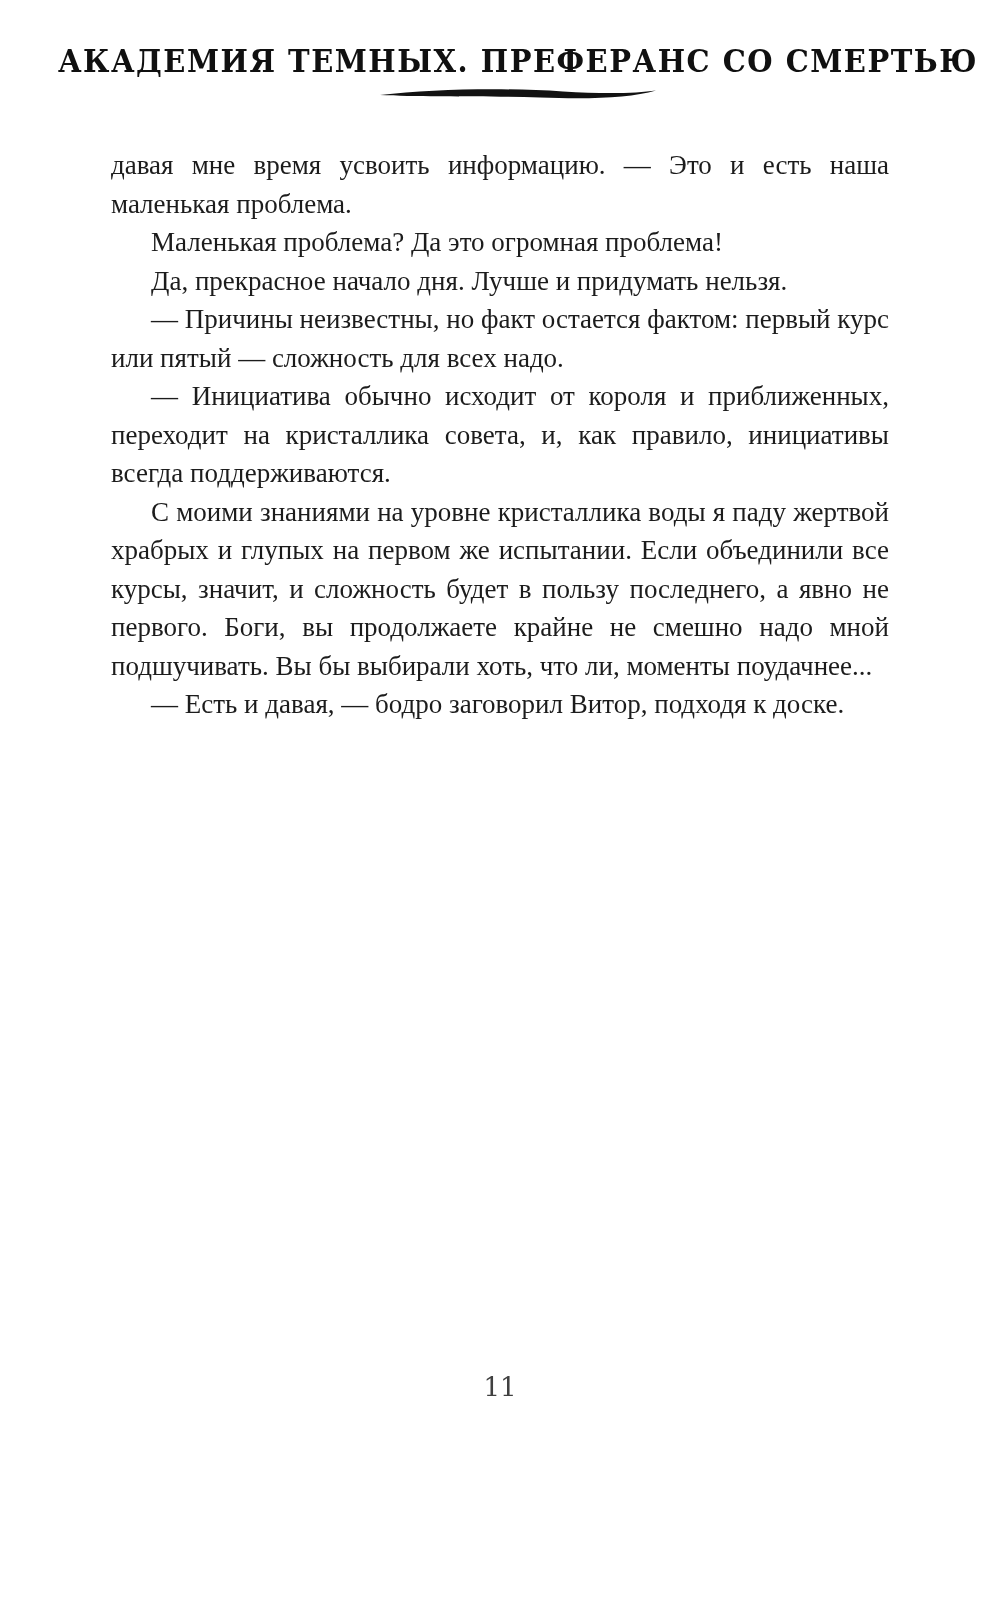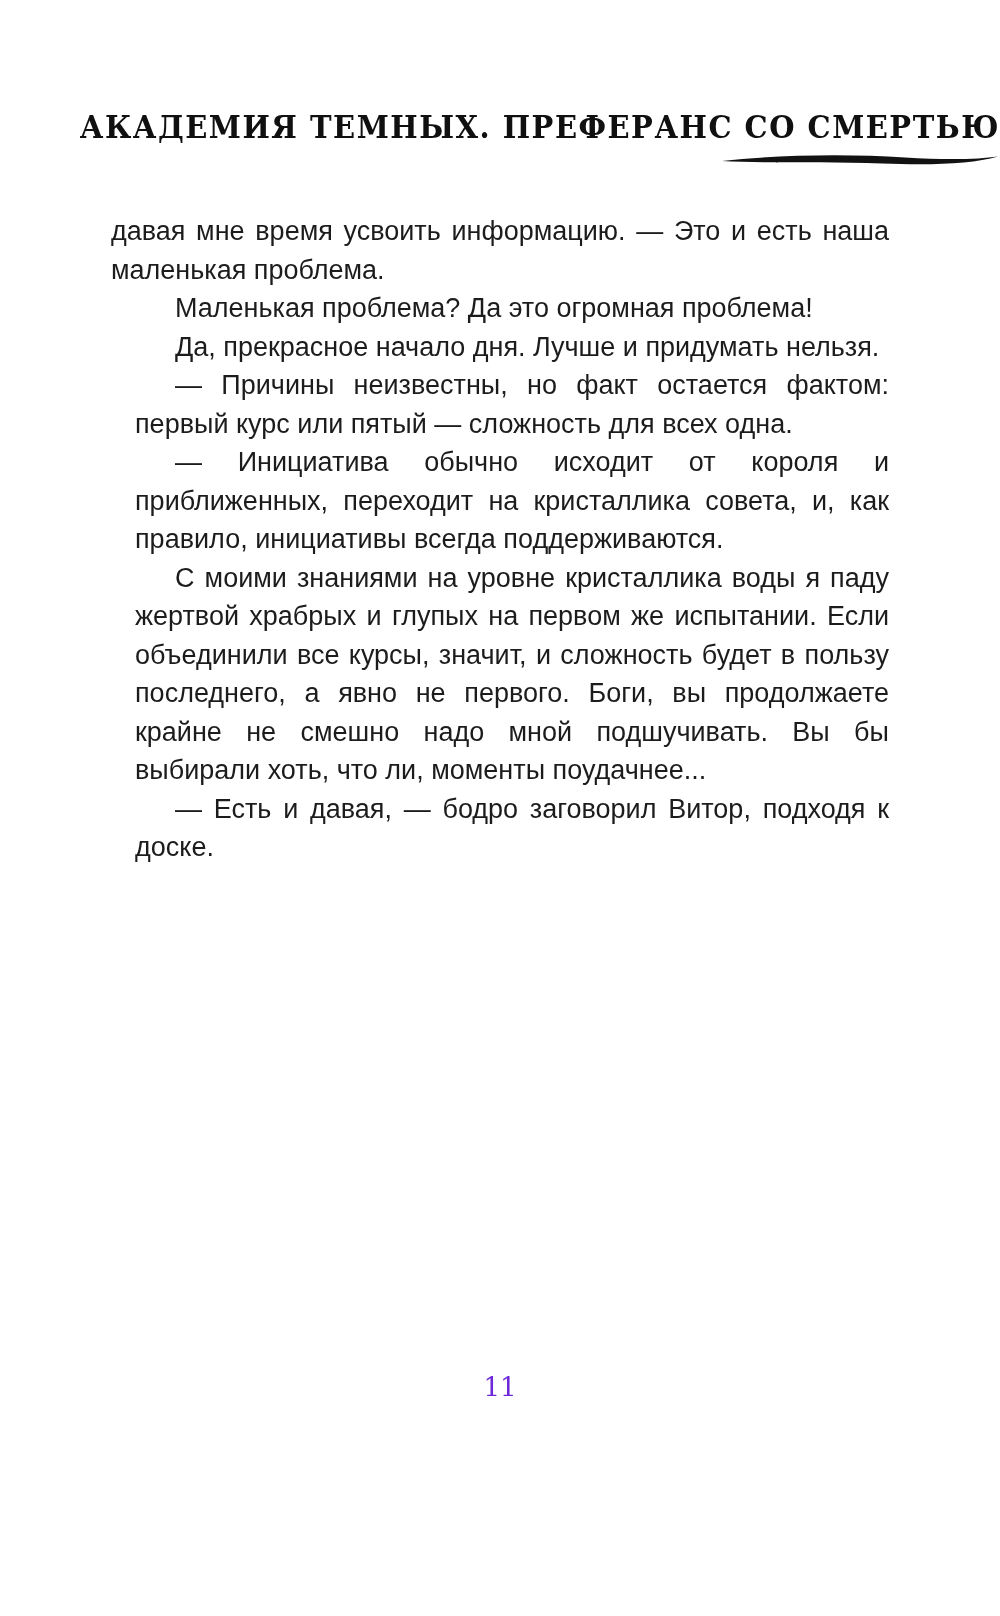--- a/index.html
+++ b/index.html
@@ -10,88 +10,87 @@
   .page {
     position: relative;
     width: 1000px;
     height: 1616px;
     background: #ffffff;
     box-sizing: border-box;
     overflow: hidden;
     color: #1c1c1c;
   }
   .page-header {
-    padding-top: 110px;
-    text-align: right;
+    padding-top: 44px;
+    text-align: center;
     margin-left: 36px;
   }
   .running-title {
     margin: 0;
     font-family: "DejaVu Serif", serif;
     font-weight: 700;
     font-size: 29px;
     line-height: 34px;
     letter-spacing: 1.5px;
     color: #101010;
     transform: scaleY(1.08);
     white-space: nowrap;
   }
   .flourish {
     margin-top: 8px;
     line-height: 0;
   }
   .body-text {
     margin: 44px auto 0 auto;
     width: 778px;
-    font-family: Liberation Sans, sans-serif;
+    font-family: Liberation Serif, serif;
     font-size: 27px;
     line-height: 38.5px;
     text-align: justify;
     color: #1c1c1c;
   }
   .para {
     margin: 0;
     padding: 0;
   }
   .para.indent {
     text-indent: 40px;
-    margin-left: 24px;
   }
   .page-footer {
     position: absolute;
     top: 1372px;
     left: 0;
     width: 100%;
     text-align: center;
   }
   .page-number {
     font-family: "DejaVu Serif", serif;
     font-size: 26px;
-    color: #6d28d9;
+    color: #404040;
   }
 </style>
 </head>
 <body>
 
 <div class="page">
 
   <header class="page-header">
     <h1 class="running-title">АКАДЕМИЯ ТЕМНЫХ. ПРЕФЕРАНС СО СМЕРТЬЮ</h1>
     <div class="flourish">
       <svg width="280" height="16" viewBox="0 0 280 16" aria-hidden="true">
         <path d="M2 9 C 55 3, 125 1.5, 185 5.5 C 225 8, 258 7.5, 278 4.5 C 252 12, 212 13.5, 162 11.5 C 102 9.5, 42 11.5, 2 9 Z" fill="#121212"></path>
       </svg>
     </div>
   </header>
 
   <main class="body-text">
       <p class="para">давая мне время усвоить информацию. — Это и есть наша маленькая проблема.</p>
       <p class="para indent">Маленькая проблема? Да это огромная проблема!</p>
       <p class="para indent">Да, прекрасное начало дня. Лучше и придумать нельзя.</p>
-      <p class="para indent">— Причины неизвестны, но факт остается фактом: первый курс или пятый — сложность для всех одна.</p>
+      <p class="para indent">— Причины неизвестны, но факт остается фактом: первый курс или пятый — сложность для всех надо.</p>
       <p class="para indent">— Инициатива обычно исходит от короля и приближенных, переходит на кристаллика совета, и, как правило, инициативы всегда поддерживаются.</p>
       <p class="para indent">С моими знаниями на уровне кристаллика воды я паду жертвой храбрых и глупых на первом же испытании. Если объединили все курсы, значит, и сложность будет в пользу последнего, а явно не первого. Боги, вы продолжаете крайне не смешно надо мной подшучивать. Вы бы выбирали хоть, что ли, моменты поудачнее...</p>
       <p class="para indent">— Есть и давая, — бодро заговорил Витор, подходя к доске.</p>
     </main>
 
   <footer class="page-footer">
     <span class="page-number">11</span>
   </footer>
 
 </div>

